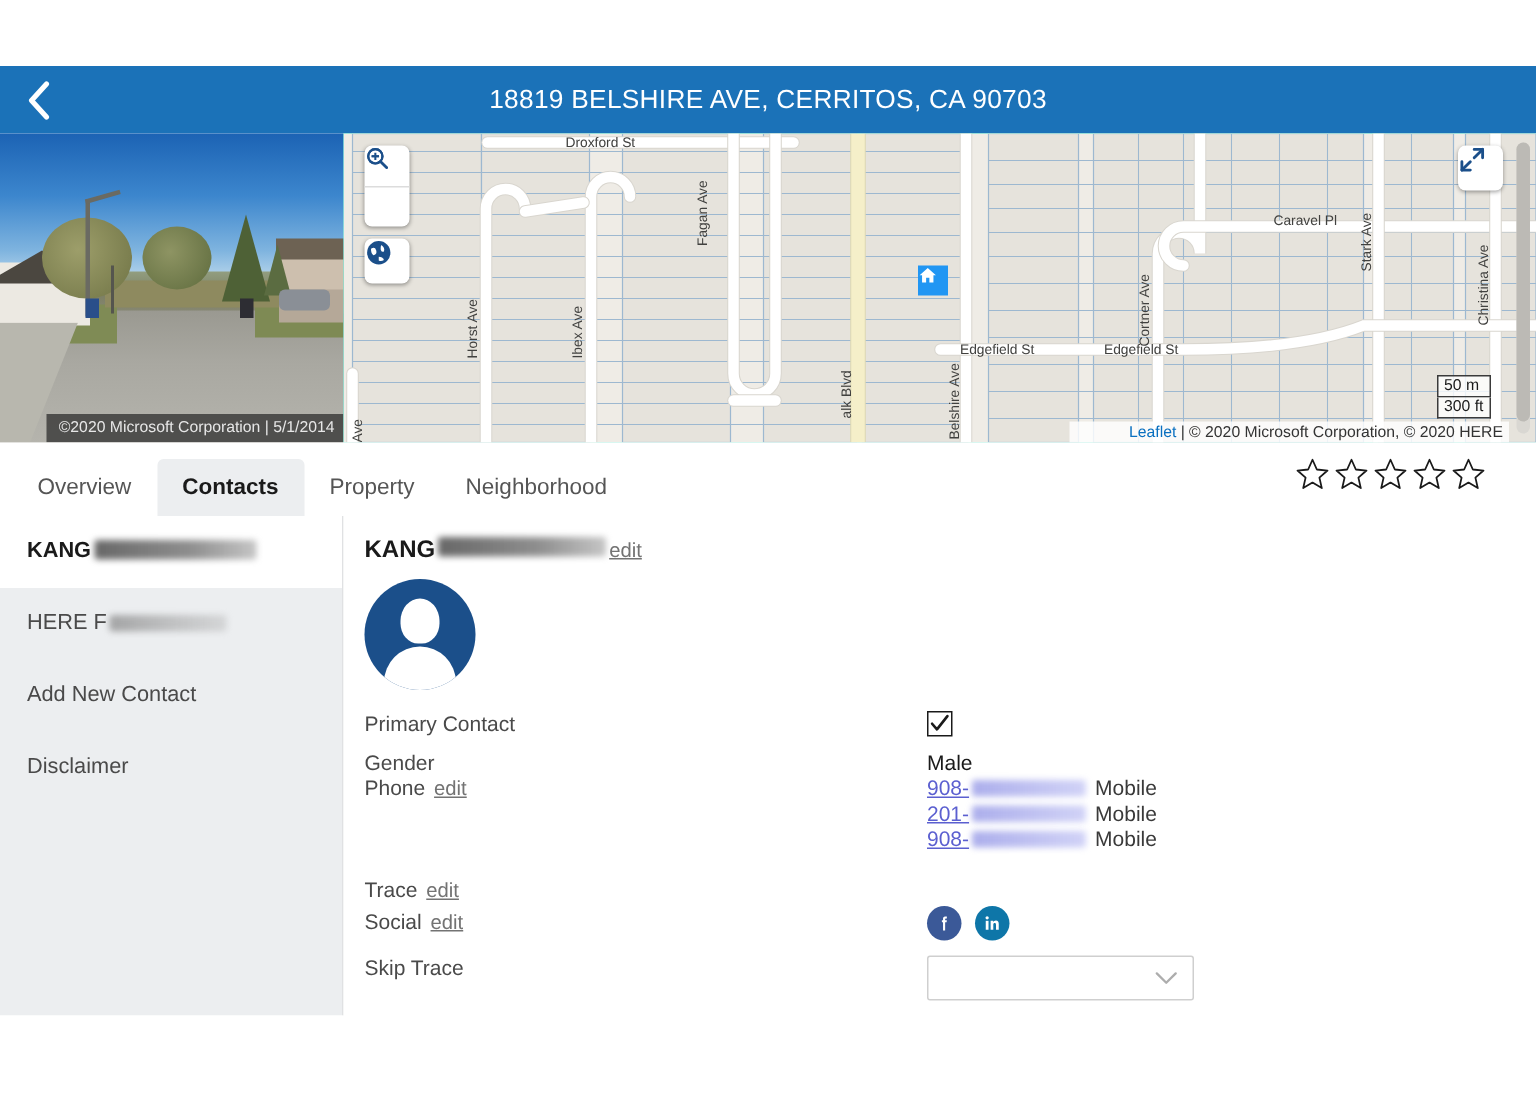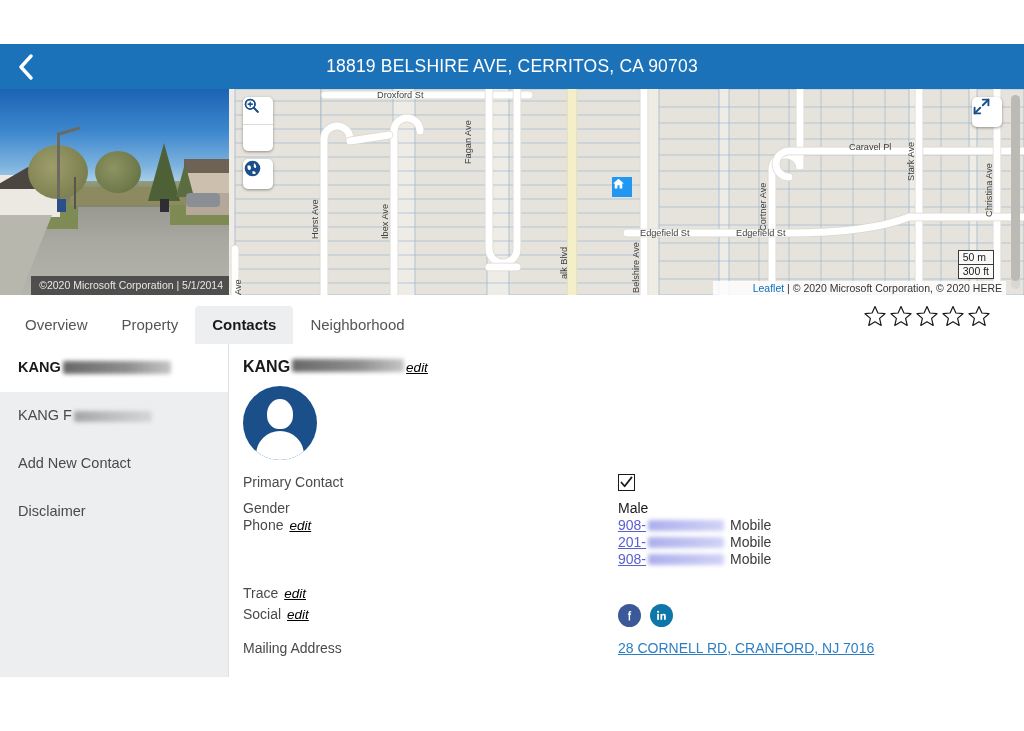--- a/index.html
+++ b/index.html
@@ -214,22 +214,22 @@
     background: #ffffff;
     box-sizing: border-box;
     padding: 14px 0 0 14px;
   }
   .detail-name {
     font-size: 16px; font-weight: bold; color: #1a1a1a;
     display: flex; align-items: baseline; gap: 0px;
     white-space: nowrap;
   }
   .edit-link {
-    color: #000000; font-size: 13.5px; font-weight: normal;
-    text-decoration: underline; cursor: pointer; margin-left: 2px; font-style: italic;
+    color: #737373; font-size: 13.5px; font-weight: normal;
+    text-decoration: underline; cursor: pointer; margin-left: 2px;
   }
   .avatar {
     margin-top: 10px;
     width: 74px; height: 74px; border-radius: 50%;
     background: #1b4f8a;
     position: relative; overflow: hidden;
   }
   .avatar .head {
     position: absolute; left: 50%; top: 13px; transform: translateX(-50%);
     width: 26px; height: 30px; border-radius: 50% 50% 45% 45%;
@@ -512,22 +512,22 @@
 
       <div class="map-scroll">
           <div class="thumb"></div>
         </div>
     </div>
   </div>
 
   <div class="tabbar">
     <div class="tabs">
       <div class="tab">Overview</div>
+      <div class="tab active">Contacts</div>
       <div class="tab">Property</div>
-      <div class="tab active">Contacts</div>
       <div class="tab">Neighborhood</div>
     </div>
     <div class="stars">
       <span class="star"><svg width="24" height="24" viewBox="0 0 24 24">
             <polygon points="12,2.5 14.9,9 22,9.7 16.6,14.4 18.2,21.4 12,17.7 5.8,21.4 7.4,14.4 2,9.7 9.1,9" fill="#ffffff" stroke="#1a1a1a" stroke-width="1.2" stroke-linejoin="round"></polygon>
           </svg></span>
       <span class="star"><svg width="24" height="24" viewBox="0 0 24 24">
             <polygon points="12,2.5 14.9,9 22,9.7 16.6,14.4 18.2,21.4 12,17.7 5.8,21.4 7.4,14.4 2,9.7 9.1,9" fill="#ffffff" stroke="#1a1a1a" stroke-width="1.2" stroke-linejoin="round"></polygon>
           </svg></span>
       <span class="star"><svg width="24" height="24" viewBox="0 0 24 24">
@@ -542,21 +542,21 @@
     </div>
   </div>
 
   <div class="content">
 
     <div class="sidebar">
       <div class="side-item selected">
         <span>KANG</span><span class="redact dark" style="width:108px;height:13px;"></span>
       </div>
       <div class="side-item spaced">
-        <span>KANG F</span><span class="redact" style="width:78px;height:11px;"></span>
+        <span>HERE F</span><span class="redact" style="width:78px;height:11px;"></span>
       </div>
       <div class="side-item spaced">Add New Contact</div>
       <div class="side-item spaced">Disclaimer</div>
     </div>
 
     <div class="detail">
 
       <div class="detail-name">
         <span>KANG</span>
           <span class="redact dark" style="width:112px;height:13px;"></span>
@@ -633,20 +633,31 @@
             <span class="social-ic li">
               <svg width="13" height="13" viewBox="0 0 24 24">
                   <rect x="4" y="9" width="3.4" height="11" fill="#ffffff"></rect>
                   <circle cx="5.7" cy="5.3" r="2" fill="#ffffff"></circle>
                   <path d="M10 9h3.2v1.5c.5-.9 1.7-1.8 3.3-1.8 2.6 0 3.5 1.6 3.5 4.3V20h-3.4v-6.1c0-1.4-.5-2.2-1.7-2.2-1.1 0-1.6.7-1.6 2.2V20H10z" fill="#ffffff"></path>
                 </svg>
             </span>
           </div>
         </div>
 
+        <div class="frow" style="margin-top:10px;">
+          <div class="flabel">Skip Trace</div>
+          <div class="fvalue">
+            <div class="skip-select">
+              <span style="flex:1;"></span>
+              <svg width="15" height="9" viewBox="0 0 16 10">
+                <polyline points="1,1 8,8 15,1" fill="none" stroke="#adadad" stroke-width="1.7" stroke-linecap="round" stroke-linejoin="round"></polyline>
+              </svg>
+            </div>
+          </div>
+        </div>
 
         <div class="frow" style="margin-top:13px;">
           <div class="flabel">Mailing Address</div>
           <div class="fvalue">
             <span class="mail-link">28 CORNELL RD, CRANFORD, NJ 7016</span>
           </div>
         </div>
 
       </div>
     </div>

